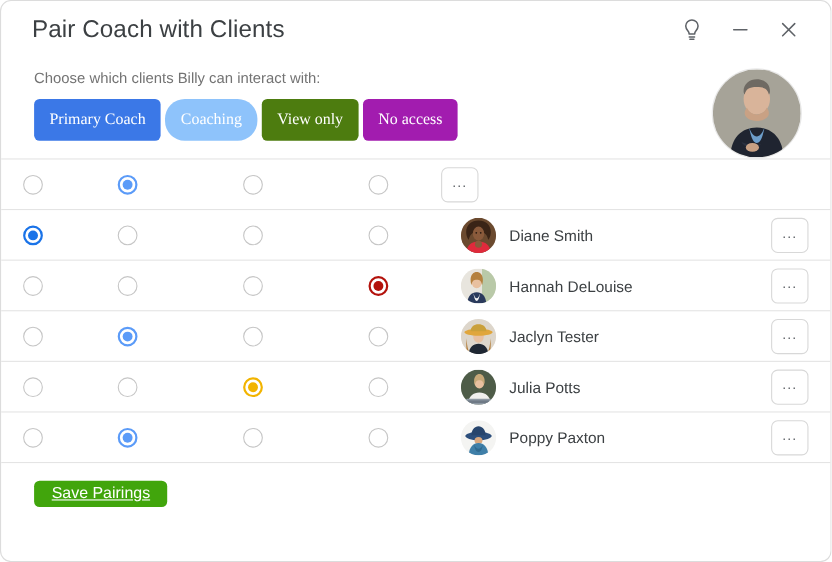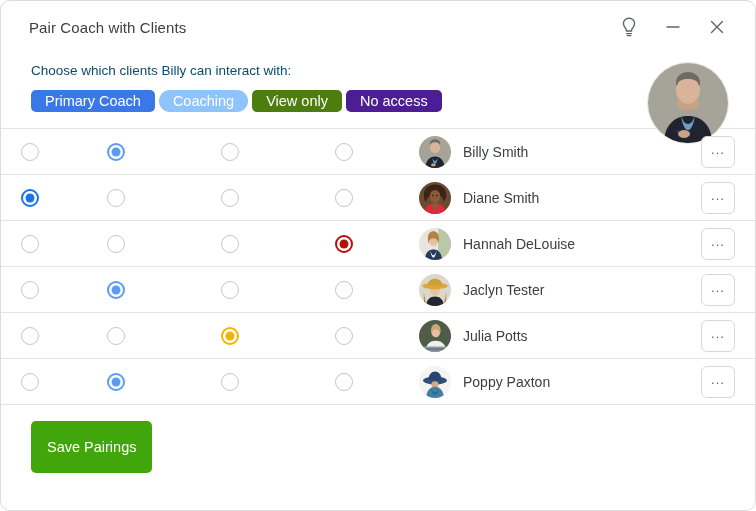--- a/index.html
+++ b/index.html
@@ -22,21 +22,21 @@
 
   
   .titlebar {
     position: relative;
     height: 52px;
     display: flex;
     align-items: center;
     padding: 0 18px 0 28px;
   }
   .title {
-    font-size: 15px;
+    font-size: 22px;
     color: #3c4043;
     letter-spacing: 0.1px;
     white-space: nowrap;
   }
   .titlebar-actions {
     margin-left: auto;
     display: flex;
     align-items: center;
     gap: 20px;
     padding-right: 8px;
@@ -48,35 +48,35 @@
     cursor: pointer;
   }
 
   
   .sub-area {
     position: relative;
     padding: 10px 28px 0 30px;
   }
   .subtitle {
     font-size: 13.5px;
-    color: #0c4a6e;
+    color: #737373;
     margin-bottom: 12px;
   }
   .legend {
     display: flex;
     gap: 4px;
   }
   .legend-btn {
     border: none;
     border-radius: 5px;
     color: #ffffff;
     font-size: 14.5px;
-    font-family: Liberation Sans, sans-serif;
+    font-family: Liberation Serif, serif;
     padding: 0 14px;
-    height: 22px;
+    height: 38px;
     min-width: 80px;
     cursor: pointer;
     white-space: nowrap;
   }
 
   
   .header-avatar {
     position: absolute;
     right: 26px;
     top: 9px;
@@ -166,22 +166,23 @@
   .footer {
     padding: 16px 0 0 30px;
   }
   .save-btn {
     border: none;
     border-radius: 5px;
     color: #fff;
     font-size: 14.5px;
     font-family: "Liberation Sans", sans-serif;
     padding: 0 16px;
-    height: 52px;
-    cursor: pointer;
+    height: 24px;
+    cursor: pointer;
+    text-decoration: underline;
   }
 </style>
 </head>
 <body>
 
 <div class="window">
 
   <div class="titlebar">
     <div class="title">Pair Coach with Clients</div>
     <div class="titlebar-actions">
@@ -204,21 +205,21 @@
       </div>
     </div>
   </div>
 
   <div class="sub-area">
     <div class="subtitle">Choose which clients Billy can interact with:</div>
     <div class="legend">
       <button class="legend-btn" style="background: rgb(59, 120, 231); color: rgb(255, 255, 255);">Primary Coach</button>
       <button class="legend-btn" style="background: rgb(142, 195, 251); color: rgb(255, 255, 255); border-radius: 18px;">Coaching</button>
       <button class="legend-btn" style="background: #4d7c0f; color: rgb(255, 255, 255);">View only</button>
-      <button class="legend-btn" style="background: #4c1d95; color: rgb(255, 255, 255);">No access</button>
+      <button class="legend-btn" style="background: #a21caf; color: rgb(255, 255, 255);">No access</button>
     </div>
 
     <div class="header-avatar">
       <svg width="100%" height="100%" viewBox="0 0 80 80">
         <rect width="80" height="80" fill="#a6a398"></rect>
         <ellipse cx="40" cy="27" rx="12" ry="14" fill="#d9b49a"></ellipse>
         <path d="M28 20c0-7 5.5-11 12-11s12 4 12 11c0 2-1 3-1 3-1-5-4-7-11-7s-10 2-11 7c0 0-1-1-1-3z" fill="#6f6a63"></path>
         <path d="M31 35c2 4 5 6 9 6s7-2 9-6c1 1 2 3 2 5 0 4-5 7-11 7s-11-3-11-7c0-2 1-4 2-5z" fill="#c9a184"></path>
         <path d="M16 80c0-17 10-27 24-27s24 10 24 27z" fill="#1f2430"></path>
         <path d="M33 53c2 5 4 8 7 8s5-3 7-8c-2 10-4 14-7 14s-5-4-7-14z" fill="#6d9ecb"></path>
@@ -235,31 +236,20 @@
         </div>
         <div class="radio-cell">
           <div class="radio on" style="color: rgb(91, 155, 248); border-color: rgb(91, 155, 248);"></div>
         </div>
         <div class="radio-cell">
           <div class="radio"></div>
         </div>
         <div class="radio-cell">
           <div class="radio"></div>
         </div>
-        <div class="person">
-          <div class="avatar"><svg width="100%" height="100%" viewBox="0 0 40 40">
-              <rect width="40" height="40" fill="#a6a398"></rect>
-      <ellipse cx="20" cy="14" rx="6.5" ry="7.5" fill="#d9b49a"></ellipse>
-      <path d="M13.5 10c0-4 3-6 6.5-6s6.5 2 6.5 6c0 1-.5 1.6-.5 1.6-.6-2.8-2.2-3.9-6-3.9s-5.4 1.1-6 3.9c0 0-.5-.6-.5-1.6z" fill="#6f6a63"></path>
-      <path d="M8 40c0-9 5.4-14.5 12-14.5S32 31 32 40z" fill="#1f2430"></path>
-      <path d="M16.5 27c1 2.6 2.2 4.2 3.5 4.2s2.5-1.6 3.5-4.2c-1 5.4-2 7.6-3.5 7.6S17.5 32.4 16.5 27z" fill="#6d9ecb"></path>
-      <ellipse cx="18" cy="36" rx="3" ry="2" fill="#c9a184"></ellipse>
-            </svg></div>
-          <div class="pname">Billy Smith</div>
-        </div>
         <button class="more-btn">...</button>
       </div>
       <div class="row">
         <div class="radio-cell">
           <div class="radio on" style="color: rgb(26, 115, 232); border-color: rgb(26, 115, 232);"></div>
         </div>
         <div class="radio-cell">
           <div class="radio"></div>
         </div>
         <div class="radio-cell">

